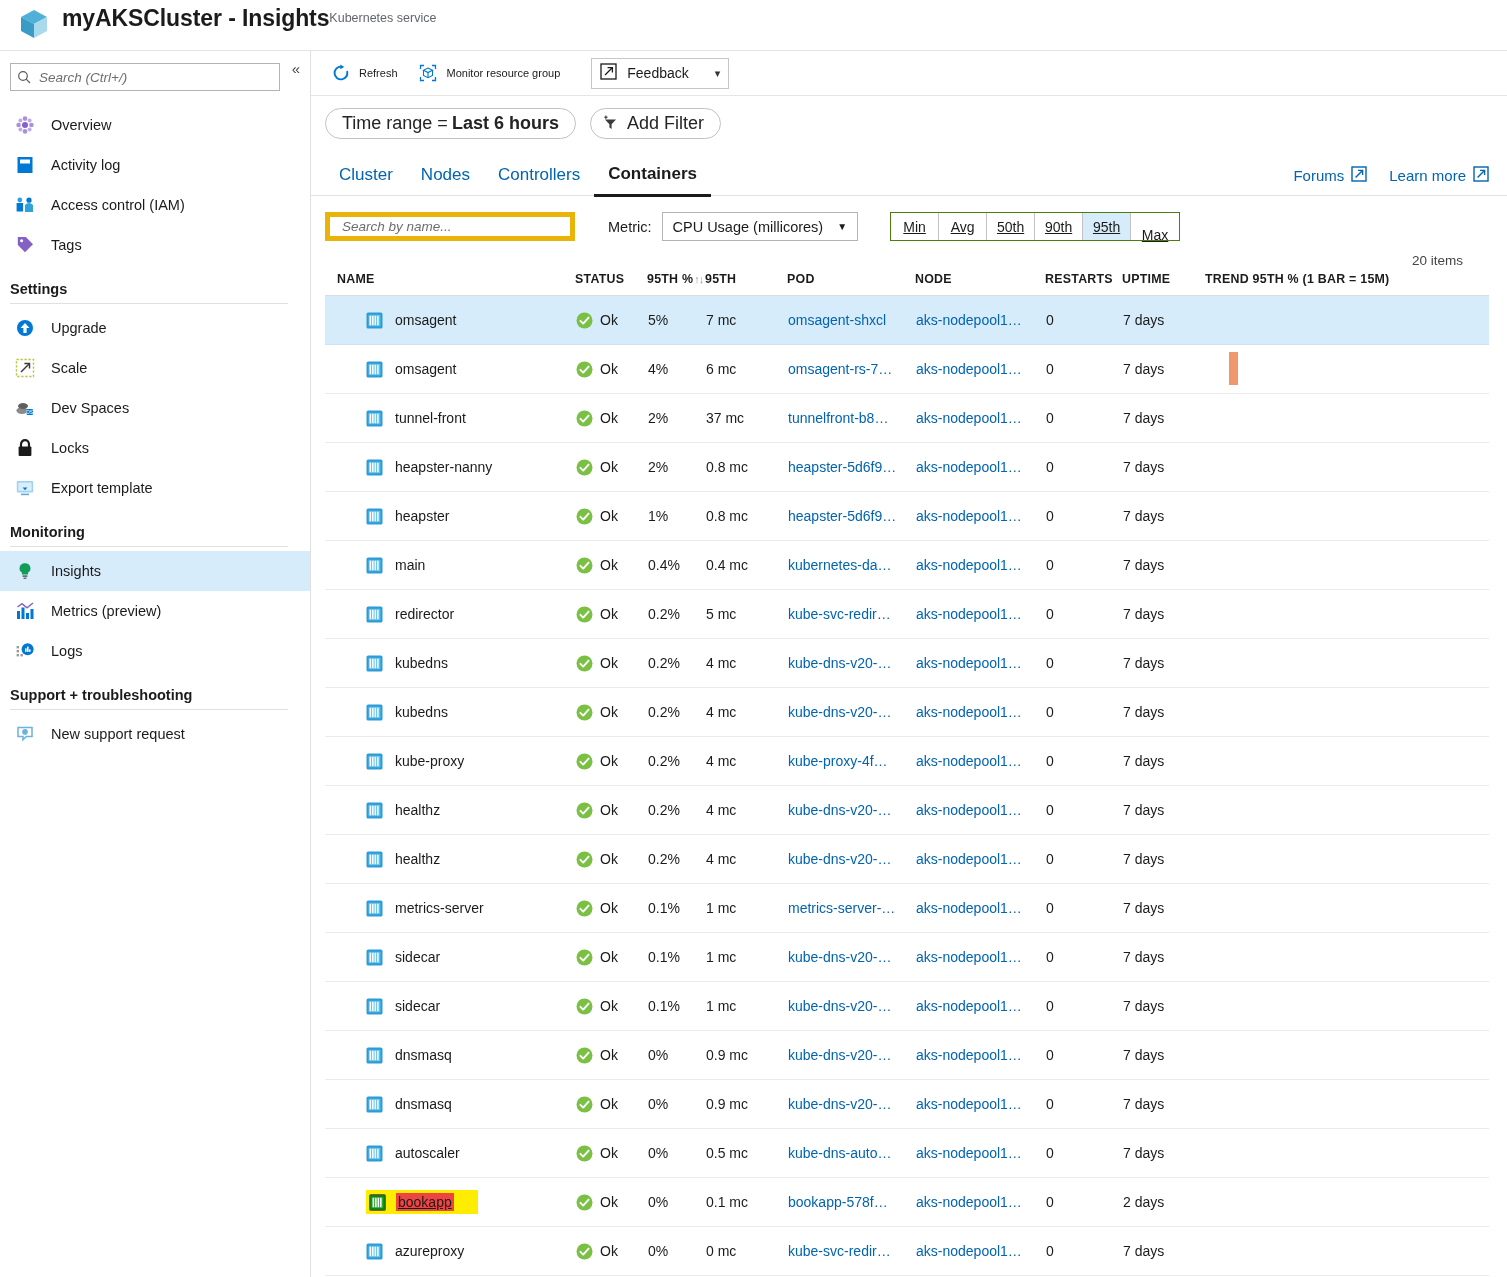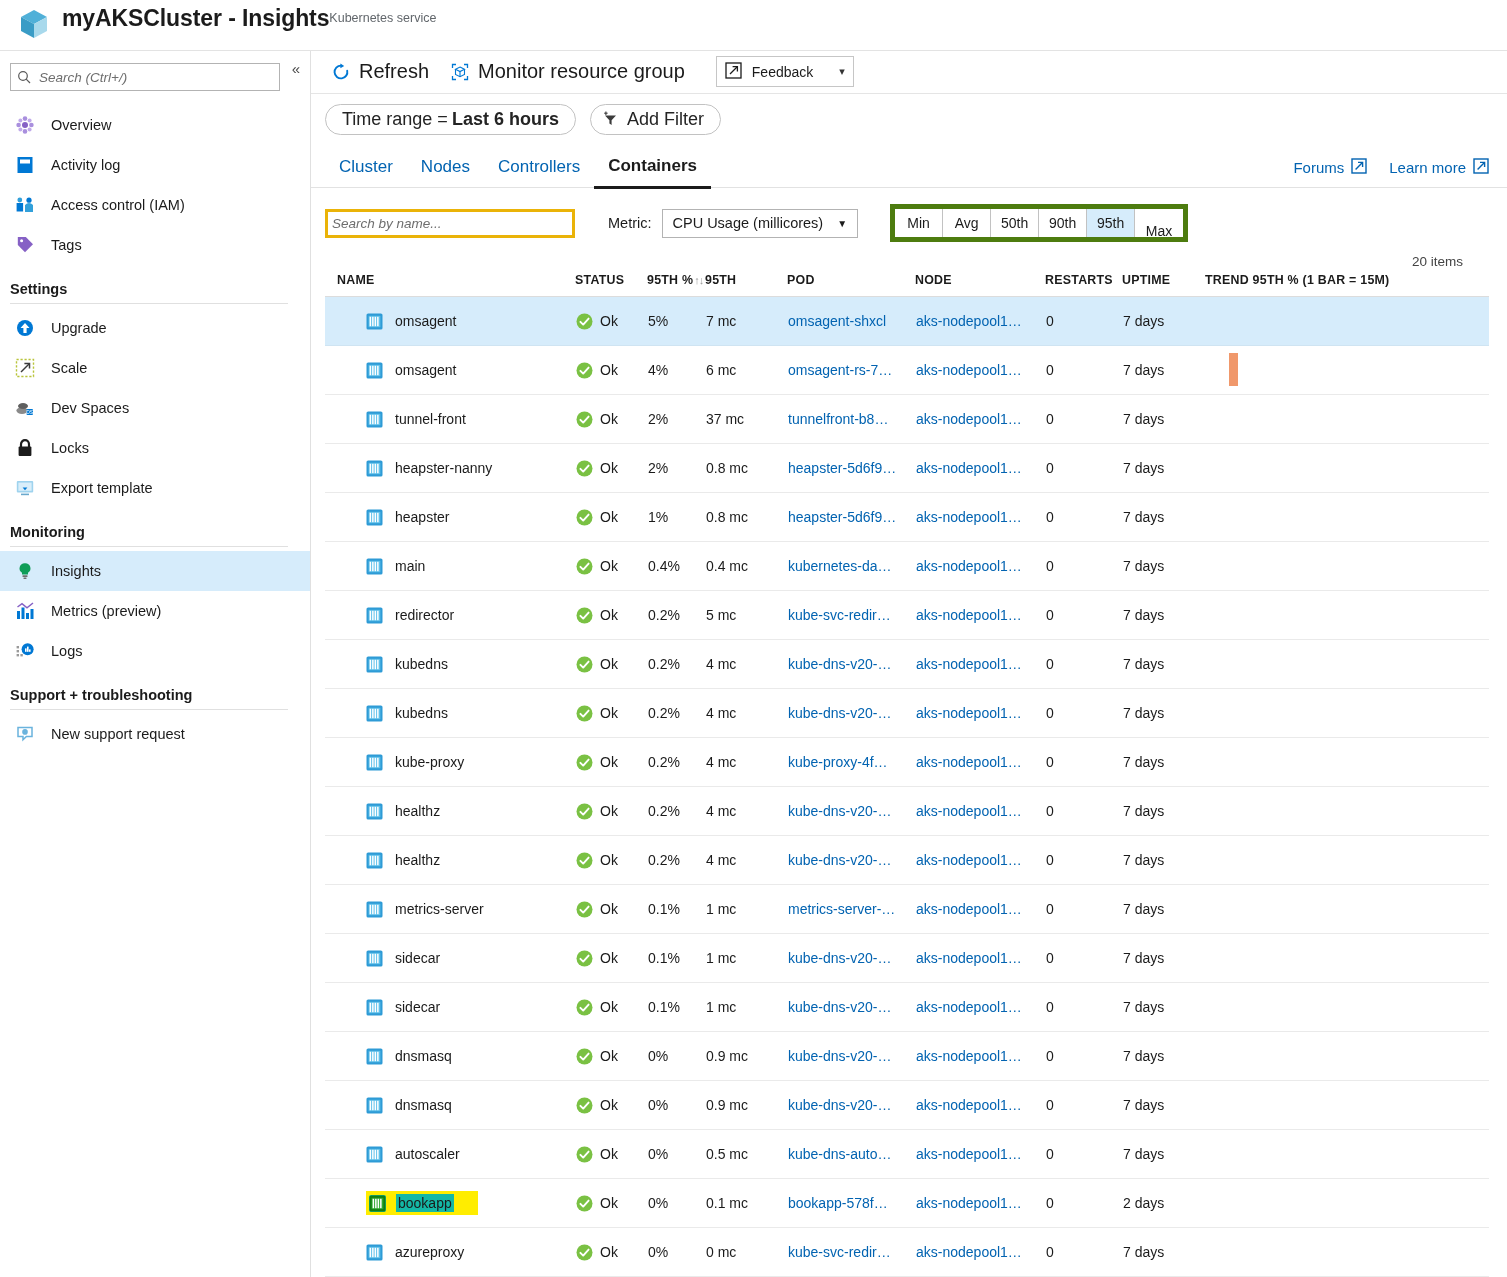--- a/index.html
+++ b/index.html
@@ -128,21 +128,21 @@
     align-items: center;
     padding-left: 14px;
     border-bottom: 1px solid #e5e5e5;
     gap: 4px;
   }
   .cmd-btn {
     display: flex; align-items: center;
     height: 32px;
     padding: 0 11px 0 6px;
     cursor: pointer;
-    font-size: 20px;
+    font-size: 11px;
     color: #1b1b1b;
     gap: 9px;
     white-space: nowrap;
   }
   .cmd-btn .ci { width: 19px; height: 19px; display:flex; align-items:center; justify-content:center; flex:none;}
   #feedback-btn {
     border: 1px solid #c6c6c6;
     height: 31px;
     margin-left: 16px;
     padding: 0 8px 0 8px;
@@ -217,22 +217,22 @@
 
   
   #controls-row {
     display: flex;
     align-items: center;
     padding: 16px 0 0 14px;
     gap: 0;
   }
   #name-search {
     width: 250px; height: 29px;
-    border: 3px solid #eab308;
-    padding: 0 4px;
+    border: 5px solid #eab308;
+    padding: 0 12px;
     font-family: "Liberation Sans", sans-serif;
     font-size: 13.5px;
     font-style: italic;
     color: #636363;
     outline: none;
   }
   #name-search::placeholder { color: #6e6e6e; font-style: italic; opacity:1; }
   #metric-label { font-size: 14.5px; margin-left: 33px; margin-right: 10px; color:#1b1b1b; }
   #metric-select {
     height: 29px;
@@ -242,22 +242,23 @@
     padding: 0 10px;
     font-size: 14.5px;
     gap: 14px;
     cursor: pointer;
     white-space: nowrap;
   }
   #metric-select .caret { font-size: 10px; }
   #percentile-group {
     margin-left: 32px;
     display: flex;
-    border: 5px solid #4d7c0f;
-    height: 38px;
+    border: 1px solid #4d7c0f;
+    height: 29px;
+    text-decoration: underline;
   }
   .pct {
     min-width: 48px;
     display: flex; align-items: center; justify-content: center;
     font-size: 14px;
     border-right: 1px solid #c2c2c2;
     cursor: pointer;
     background: #fff;
     color: #1b1b1b;
   }
@@ -306,21 +307,21 @@
   .col-trend  { width: auto; }
 
   .name-cell { display: flex; align-items: center; padding-left: 40px; }
   .container-ic {
     width: 17px; height: 17px;
     flex: none; margin-right: 10px;
     border-radius: 2px;
   }
   .name-text { padding: 1px 2px; }
   tr.highlight .name-text,
-  tr.highlight .container-ic { background: #14b8a6; }
+  tr.highlight .container-ic { background: #ef4444; text-decoration: underline; }
   tr.highlight .name-cell > span.hl-wrap { background: #ffed00; }
 
   .status-cell { display: flex; align-items: center; gap: 7px; }
   .ok-dot { width: 17px; height: 17px; flex: none; }
 
   .link { color: #0263b1; cursor: pointer; }
 
   .trend-area { position: relative; height: 46px; }
   .trend-bar {
     position: absolute;

